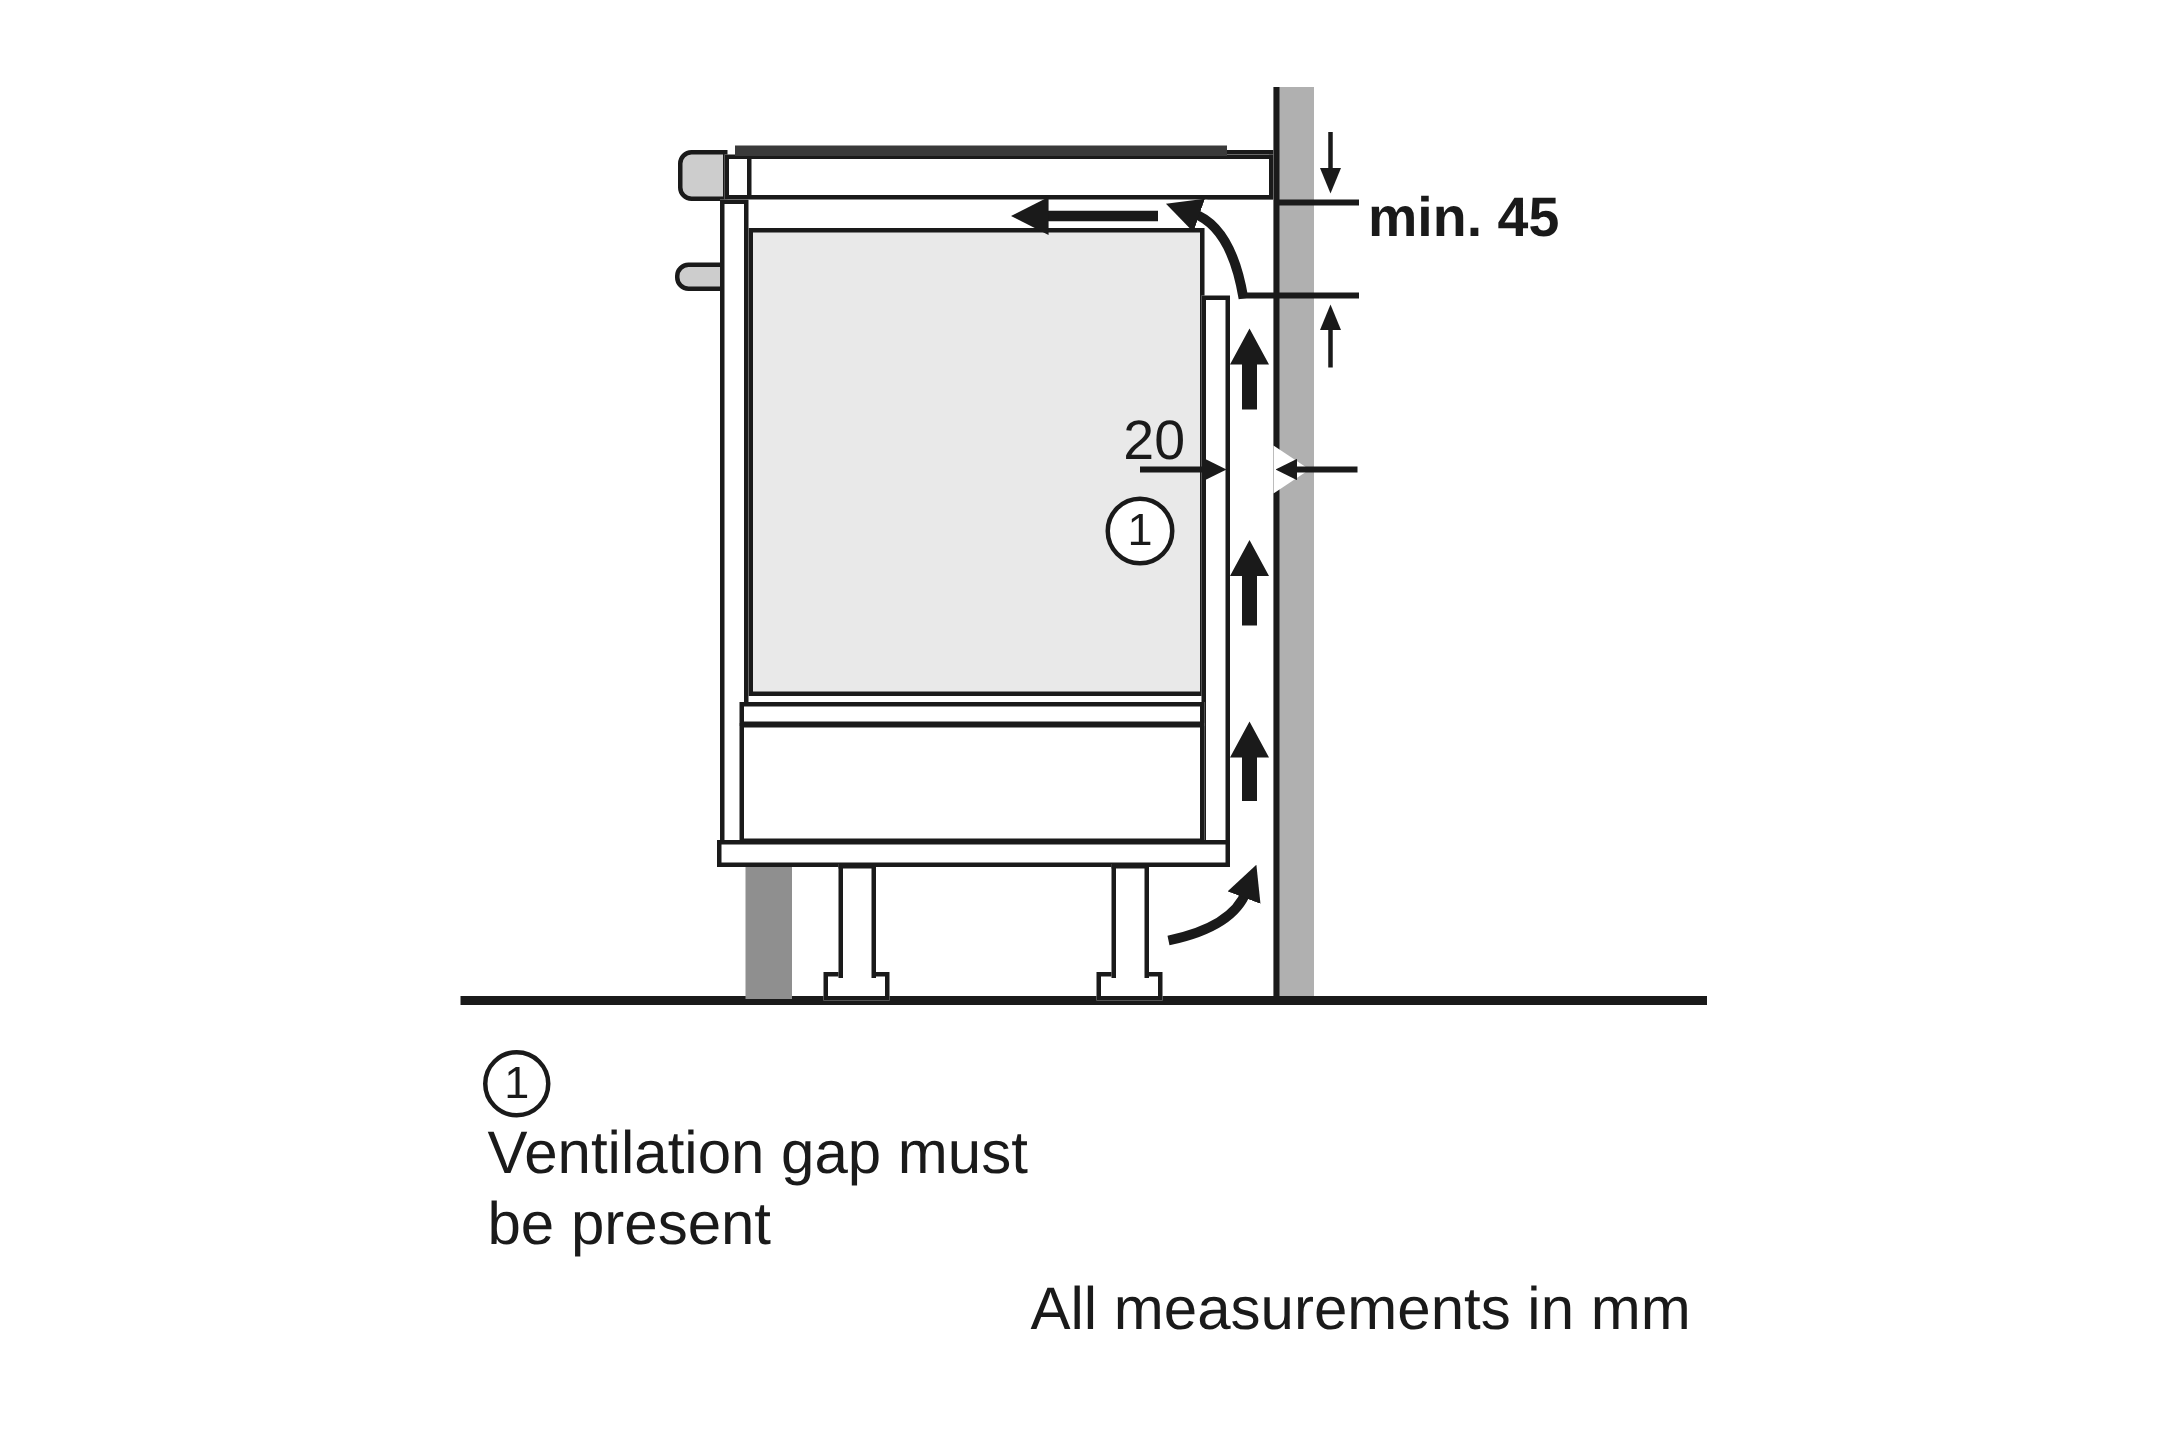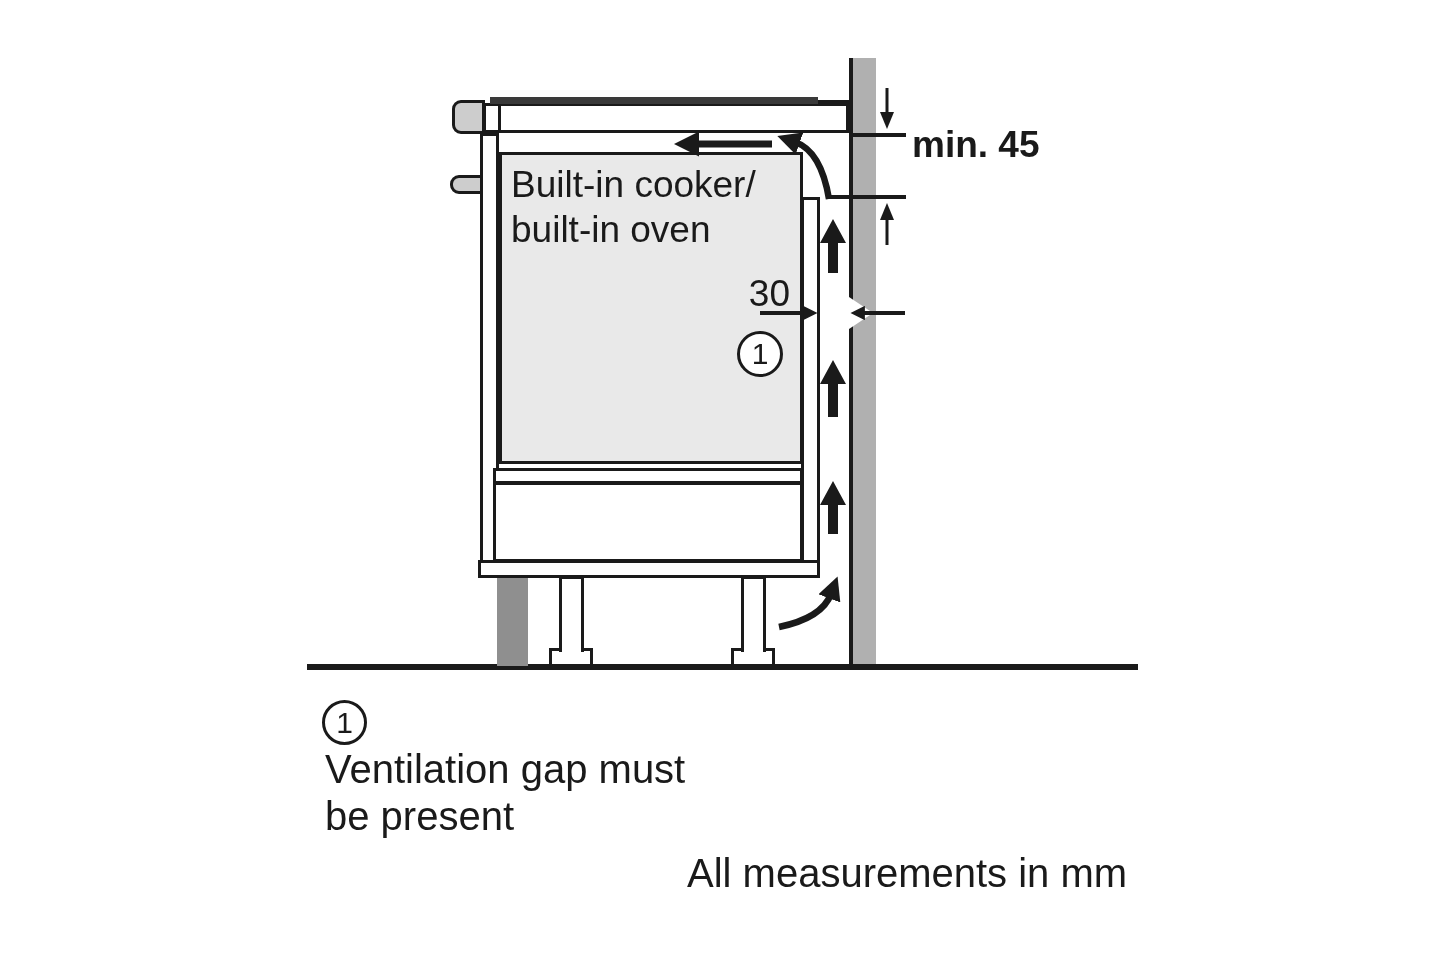--- a/index.html
+++ b/index.html
@@ -126,26 +126,24 @@
       <g>
         <line class="ln" x1="760" y1="313" x2="806" y2="313" stroke-width="4" marker-end="url(#ah)"></line>
       </g>
       <polygon points="849,297 873,313 849,329" fill="#ffffff"></polygon>
       <g>
         <line class="ln" x1="905" y1="313" x2="862" y2="313" stroke-width="4" marker-end="url(#ah)"></line>
       </g>
     </g>
   </svg>
 
-  <div class="abs appliance-label preline">Built-in cooker/
-built-in oven</div>
 
   <div class="abs dim-top-label">min. 45</div>
 
-  <div class="abs dim-gap-label">30</div>
+  <div class="abs dim-gap-label">20</div>
 
   <div class="abs badge callout-badge">
     <span>1</span>
   </div>
 
   <div class="abs badge legend-badge">
     <span>1</span>
   </div>
   <div class="abs legend-text preline">Ventilation gap must
 be present</div>

